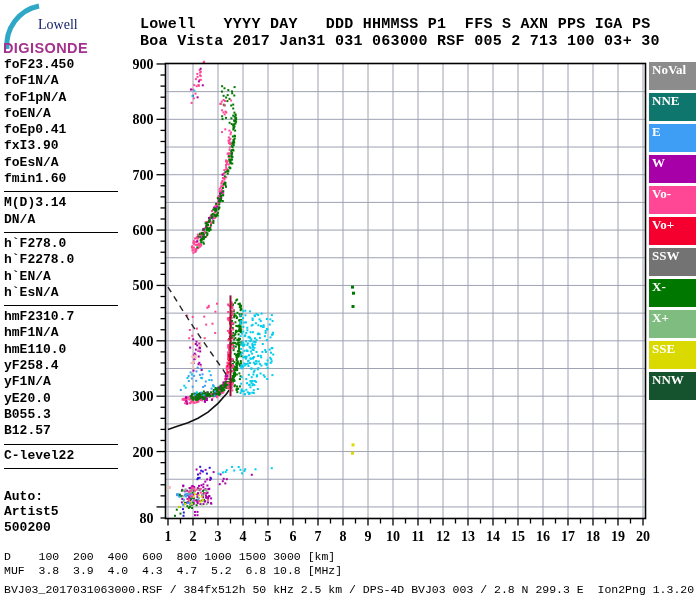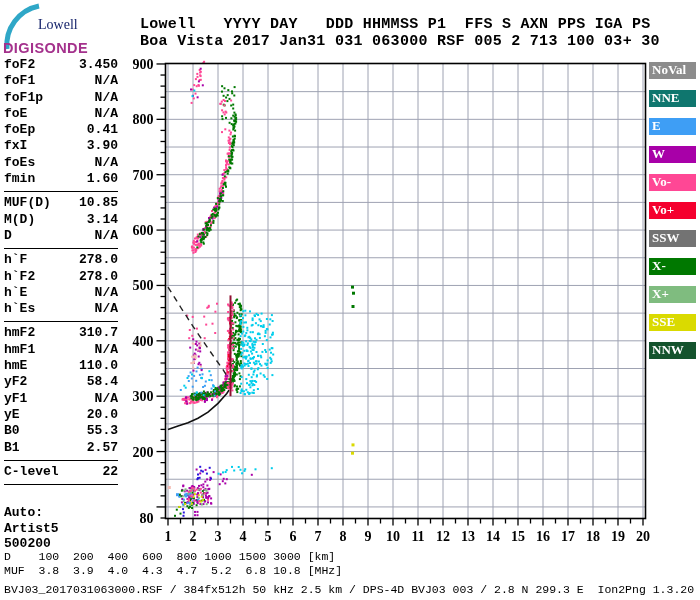--- a/index.html
+++ b/index.html
@@ -9,26 +9,26 @@
   
   #logo{left:2px;top:2px;width:118px;height:52px}
   #logo-lowell{left:38px;top:17px;font:14px "Liberation Serif",serif;color:#16246B}
   #logo-digisonde{left:3px;top:40px;font:bold 14.5px "Liberation Sans",sans-serif;
                   color:#A4318C;letter-spacing:.4px}
   
   #header-block{left:140px;top:17px;font:bold 15px "Liberation Mono",monospace;
                 letter-spacing:.28px;line-height:16.5px;white-space:pre}
   
   #param-panel{left:4px;top:57px;width:114px;font:bold 13px "Liberation Mono",monospace}
-  .prow{display:flex;justify-content:space-between;height:16.3px;line-height:16.3px}
+  .prow{display:flex;height:16.3px;line-height:16.3px}
   .psep{border-top:1.5px solid #000;margin:4px 0 3px 0}
   #auto-block{margin-top:20px;line-height:15.5px;white-space:pre}
   
   #legend{left:649px;top:62px;width:47px}
-  .lg{height:17px;line-height:17.6px;margin-bottom:11px;color:#fff;
+  .lg{height:28px;line-height:17.6px;margin-bottom:3px;color:#fff;
       font:bold 13px "Liberation Serif",serif;padding-left:3px;white-space:nowrap}
   
   #muf-table{left:4px;top:550px;font:11.5px "Liberation Mono",monospace;
              line-height:14px;white-space:pre}
   #footer-line{left:4px;top:583px;font:11.5px "Liberation Mono",monospace;white-space:pre}
   svg text{font-family:"Liberation Serif",serif;font-weight:bold;font-size:14px;fill:#000}
 </style>
 </head>
 <body>
 
@@ -70,24 +70,20 @@
     </div>
     <div class="prow">
       <span>foEs</span>
       <span>N/A</span>
     </div>
     <div class="prow">
       <span>fmin</span>
       <span>1.60</span>
     </div>
     <div class="psep"></div>
-    <div class="prow">
-      <span>MUF(D)</span>
-      <span>10.85</span>
-    </div>
     <div class="prow">
       <span>M(D)</span>
       <span>3.14</span>
     </div>
     <div class="prow">
       <span>D</span>
       <span>N/A</span>
     </div>
     <div class="psep"></div>
     <div class="prow">

